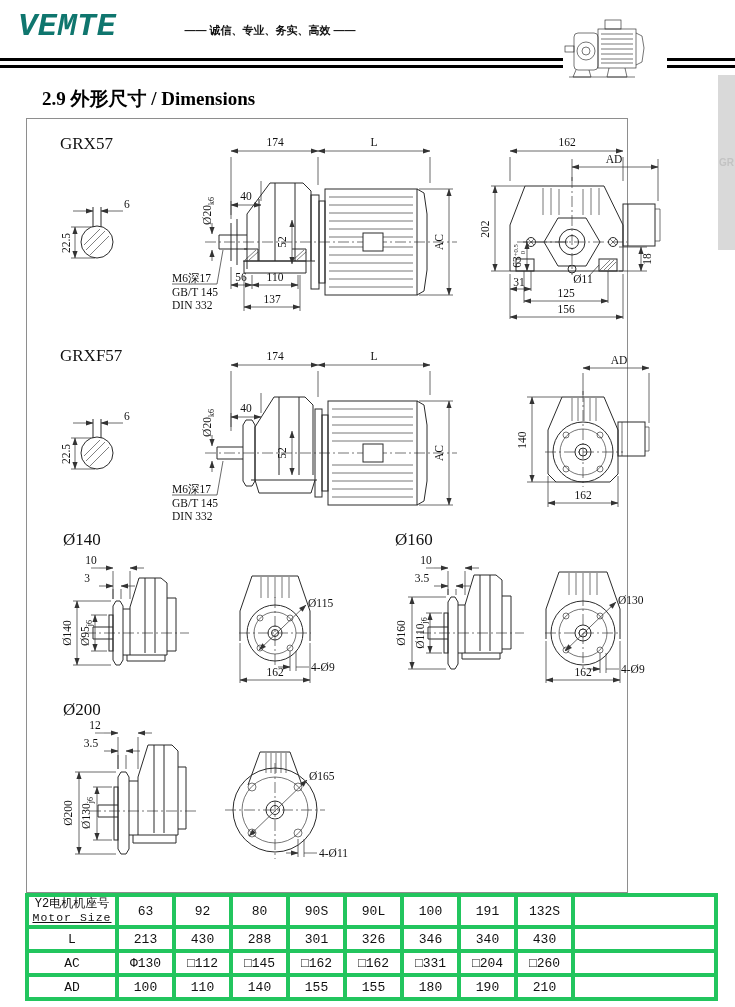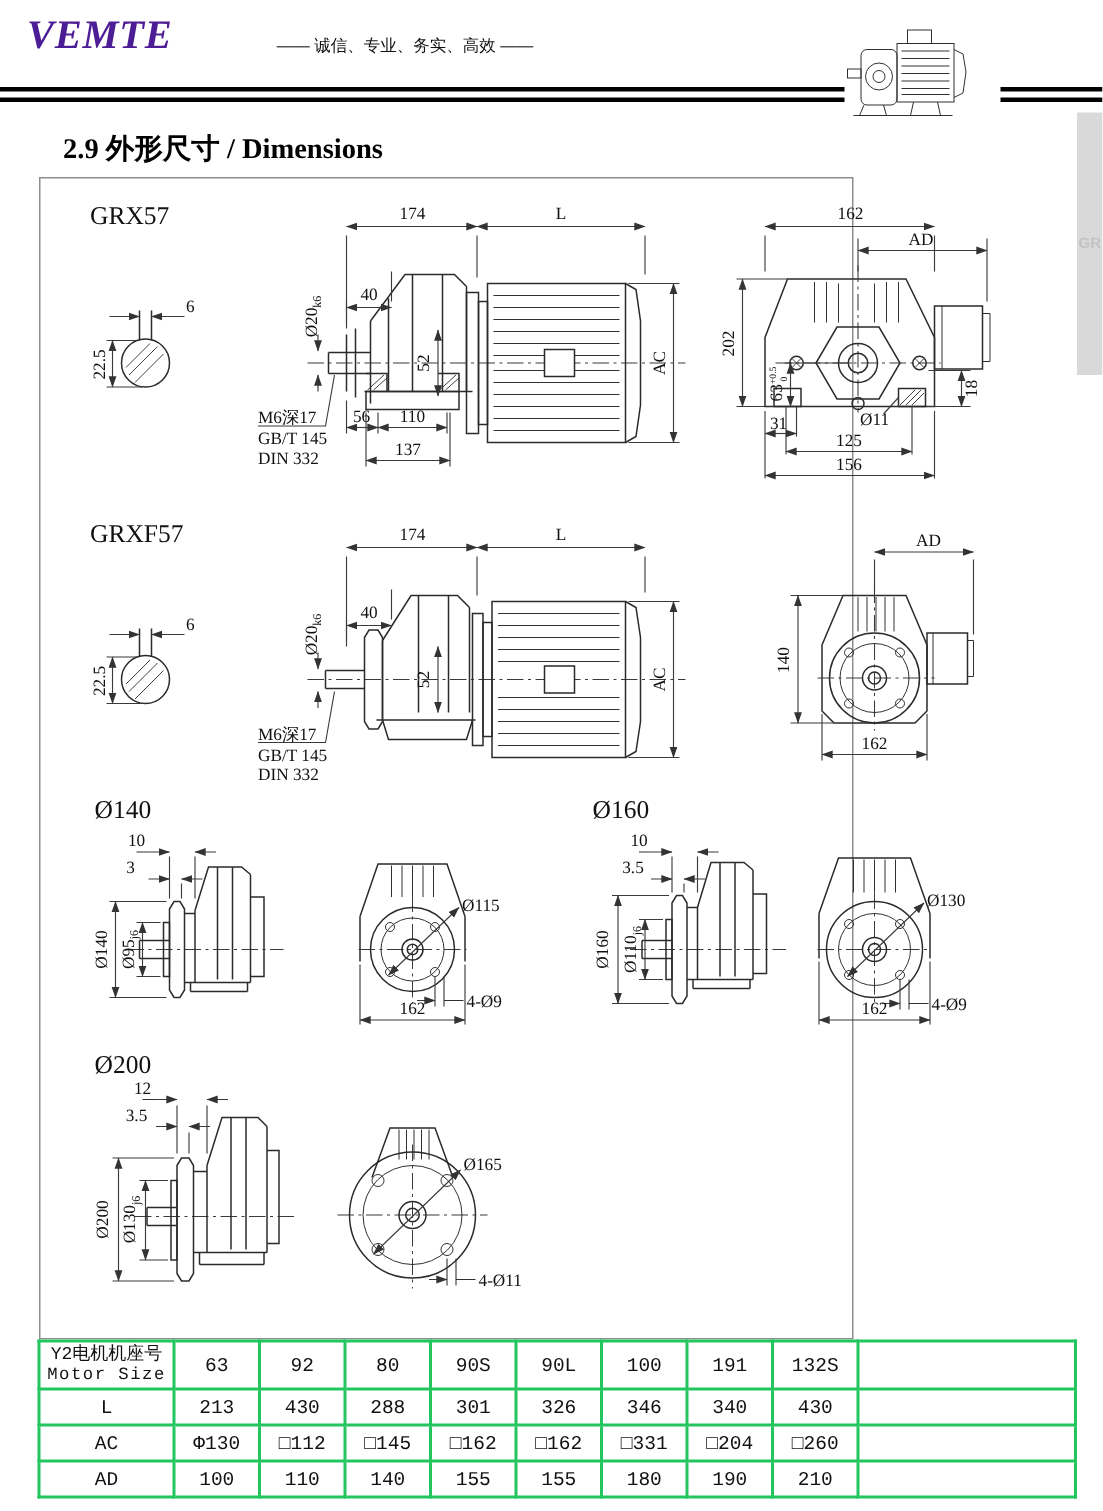--- a/index.html
+++ b/index.html
@@ -1,51 +1,51 @@
 <!DOCTYPE html>
 <html><head>
 <meta charset="utf-8">
 <style>
   html,body{margin:0;padding:0;}
   body{width:735px;height:1007px;background:#fff;position:relative;overflow:hidden;
        font-family:"Liberation Serif",serif;color:#111;}
-  .logo{position:absolute;left:18px;top:8px;font-family:Liberation Serif, serif;
-        font-weight:bold;font-style:italic;font-size:27px;letter-spacing:.5px;color:#4c1d95;}
+  .logo{position:absolute;left:18px;top:8px;font-family:Liberation Mono, monospace;
+        font-weight:bold;font-style:italic;font-size:32px;letter-spacing:.5px;color:#0f766e;}
   .slogan{position:absolute;left:150px;top:23px;width:240px;text-align:center;
-          font-family:"Liberation Sans",sans-serif;font-weight:normal;font-size:11px;color:#111;}
+          font-family:"Liberation Sans",sans-serif;font-weight:bold;font-size:11px;color:#111;}
   .rule{position:absolute;left:0;width:735px;height:3px;background:#000;}
   .rule1{top:58px}.rule2{top:65px}
   .motor-art{position:absolute;left:563px;top:12px;width:104px;height:74px;background:#fff;}
   .side-tab{position:absolute;left:718px;top:75px;width:17px;height:175px;background:#d9d9d9;
             display:flex;align-items:center;justify-content:center;overflow:hidden;
             font-family:"Liberation Sans",sans-serif;font-weight:bold;font-size:10px;color:#c3c3c3;}
   .sec-title{position:absolute;left:42px;top:86px;font-size:19px;font-weight:bold;color:#000;}
-  .draw-box{position:absolute;left:26px;top:118px;width:543px;height:775px;
+  .draw-box{position:absolute;left:26px;top:118px;width:602px;height:775px;
             border:1.5px solid #8e8e8e;box-sizing:border-box;background:#fff;}
   .draw-box svg{position:absolute;left:0;}
   .r1{top:0}.r2{top:216px}.r3{top:404px}.r4{top:576px}
   svg text{font-family:"Liberation Serif",serif;fill:#111;}
   .dt{font-size:11.5px;text-anchor:middle;}
   .dts{font-size:11.5px;text-anchor:start;}
   .lbl{font-size:17px;text-anchor:start;}
   .sub{font-size:8px;}
   .tol{font-size:6.5px;}
   .ln{stroke:#2b2b2b;stroke-width:1;fill:none;}
   .thin{stroke:#2b2b2b;stroke-width:.65;fill:none;}
   .dm{stroke:#3a3a3a;stroke-width:.75;fill:none;}
   .cl{stroke:#3a3a3a;stroke-width:.7;fill:none;stroke-dasharray:11 3 2 3;}
   .ht{stroke:#2b2b2b;stroke-width:.6;fill:none;}
   .wfill{fill:#fff;stroke:#2b2b2b;stroke-width:1;}
   table.dims{position:absolute;left:25px;top:893px;width:693px;border-collapse:collapse;
              border:2px solid #1a1a1a;table-layout:fixed;background:#fff;
              font-family:"Liberation Mono","DejaVu Sans Mono",monospace;}
-  table.dims th,table.dims td{border:2px solid #22c55e;text-align:center;vertical-align:middle;
+  table.dims th,table.dims td{border:4px solid #22c55e;text-align:center;vertical-align:middle;
              font-weight:normal;font-size:13px;padding:0;}
   tr.hr{height:32px;} tr.dr{height:24px;}
-  .rh1{font-size:12px;line-height:1.25;} .rh2{font-size:11.5px;letter-spacing:1px;line-height:1.1;}
+  .rh1{font-size:12px;line-height:1.25;} .rh2{font-size:11.5px;letter-spacing:1px;line-height:1.1;text-decoration:underline;}
 </style>
 </head>
 <body>
 
 <div class="logo">VEMTE</div>
 <div class="slogan">—— 诚信、专业、务实、高效 ——</div>
 <div class="rule rule1"></div>
 <div class="rule rule2"></div>
 
 <div class="motor-art">

